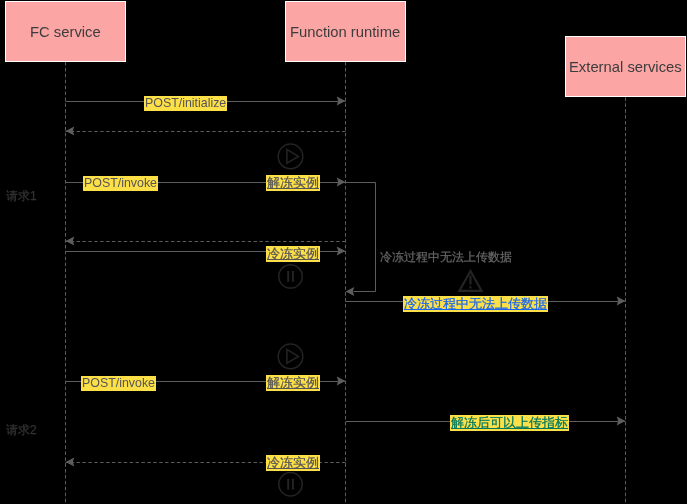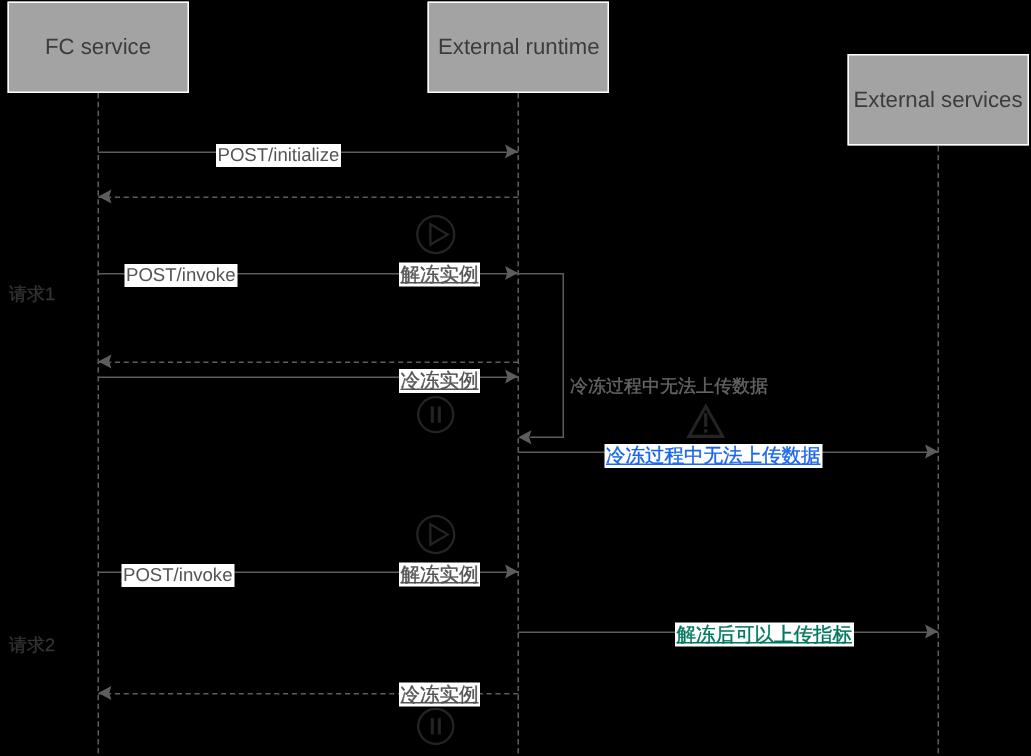--- a/index.html
+++ b/index.html
@@ -1,24 +1,24 @@
 <!DOCTYPE html>
 <html><head>
 <meta charset="utf-8">
 <style>
   html,body{margin:0;padding:0;background:#000;}
   body{width:687px;height:504px;overflow:hidden;
        font-family:"Liberation Sans","DejaVu Sans",sans-serif;}
   #stage{position:relative;width:687px;height:504px;background:#000;}
   .pbox span,.mlabel,.glabel{will-change:transform;}
-  .pbox{position:absolute;background:#a3a3a3;border:1px solid #fff;
+  .pbox{position:absolute;background:#fca5a5;border:1px solid #fff;
         box-sizing:border-box;display:flex;align-items:center;justify-content:center;}
   .pbox span{font-size:14.8px;line-height:18px;color:#3c3c3c;white-space:nowrap;}
   .glabel{position:absolute;font-size:12px;line-height:16px;white-space:nowrap;margin-top:24px;}
-  .mlabel{position:absolute;background:#ffffff;font-size:12.4px;line-height:15px;
+  .mlabel{position:absolute;background:#fde047;font-size:12.4px;line-height:15px;
           padding:0 1px;white-space:nowrap;}
   .mlabel.cjk{font-size:13px;line-height:16px;text-decoration:underline;-webkit-text-stroke:0.25px currentColor;}
   .glabel{-webkit-text-stroke:0.25px currentColor;}
   svg.ov{position:absolute;left:0;top:0;pointer-events:none;}
 </style>
 </head>
 <body>
 
 <div id="stage">
   <svg class="ov" id="svgroot" width="687" height="504">
@@ -66,21 +66,21 @@
       <g>
         <circle cx="290.5" cy="484.2" r="11.7" fill="none" stroke="#242424" stroke-width="1.5"></circle>
         <rect x="287.2" y="478.8" width="2" height="10.8" fill="#242424"></rect>
         <rect x="291.9" y="478.8" width="2" height="10.8" fill="#242424"></rect>
       </g>
     </svg>
 <div class="pbox" style="left: 5px; top: 1px; width: 121px; height: 61px;">
       <span>FC service</span>
     </div>
     <div class="pbox" style="left: 285px; top: 1px; width: 121px; height: 61px;">
-      <span>External runtime</span>
+      <span>Function runtime</span>
     </div>
     <div class="pbox" style="left: 565px; top: 16px; width: 121px; height: 61px; margin-top: 20px;">
       <span>External services</span>
     </div>
     <div class="mlabel" style="left: 144px; top: 96px; color: rgb(85, 85, 85);">POST/initialize</div>
     <div class="mlabel" style="left: 83px; top: 176px; color: rgb(85, 85, 85);">POST/invoke</div>
     <div class="mlabel cjk" style="left: 266px; top: 175px; color: rgb(85, 85, 85);">解冻实例</div>
     <div class="mlabel cjk" style="left: 266px; top: 246px; color: rgb(85, 85, 85);">冷冻实例</div>
     <div class="mlabel cjk" style="left: 403px; top: 296px; color: rgb(26, 102, 238);">冷冻过程中无法上传数据</div>
     <div class="mlabel" style="left: 81px; top: 376px; color: rgb(85, 85, 85);">POST/invoke</div>

